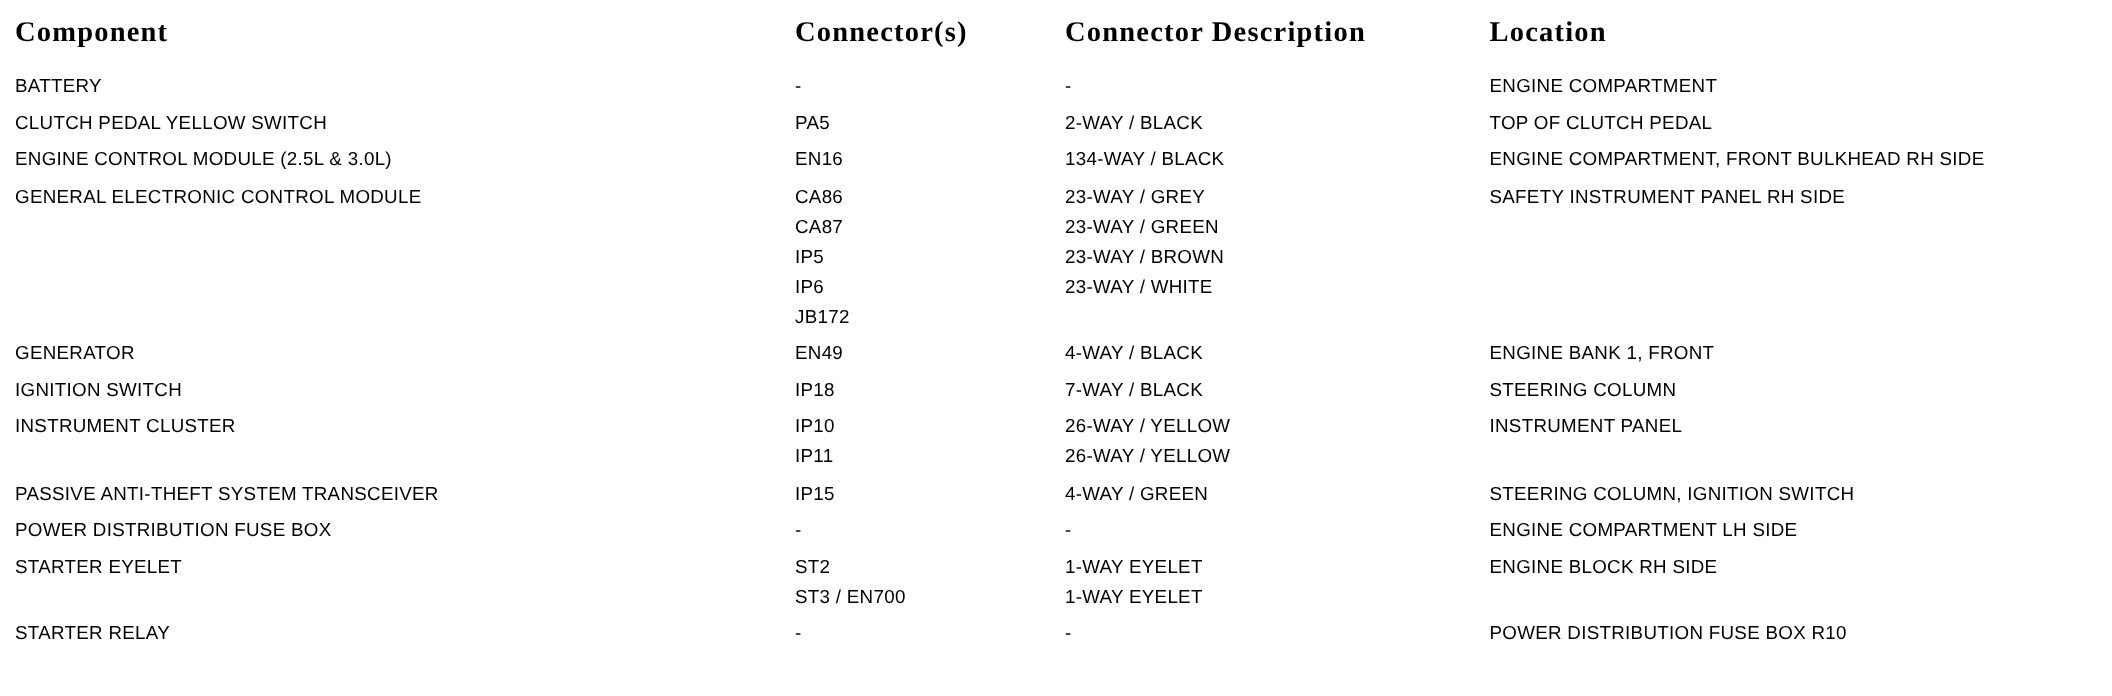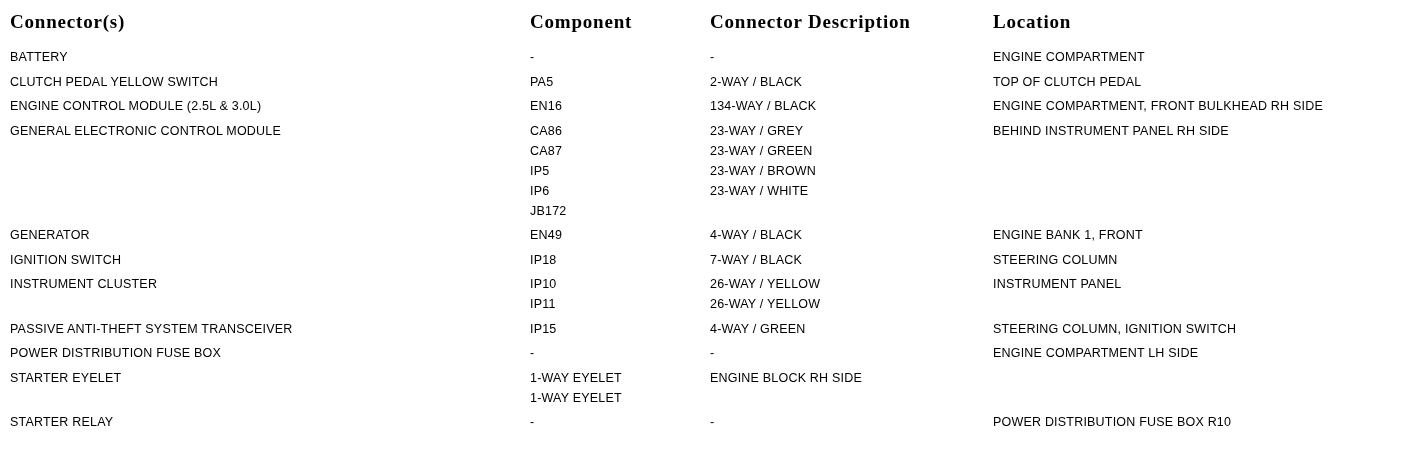--- a/index.html
+++ b/index.html
@@ -40,22 +40,22 @@
   }
   .line {
     height: 20px;
   }
 </style>
 </head>
 <body>
 
 <div class="page">
   <div class="row header-row">
+    <div class="cell head">Component</div>
     <div class="cell head">Connector(s)</div>
-    <div class="cell head">Component</div>
     <div class="cell head">Connector Description</div>
     <div class="cell head">Location</div>
   </div>
   <div id="table-body">
       <div class="row">
         <div class="cell">BATTERY</div>
         <div class="cell">
           <div class="line">-</div>
         </div>
         <div class="cell">
@@ -91,21 +91,21 @@
           <div class="line">IP5</div>
           <div class="line">IP6</div>
           <div class="line">JB172</div>
         </div>
         <div class="cell">
           <div class="line">23-WAY / GREY</div>
           <div class="line">23-WAY / GREEN</div>
           <div class="line">23-WAY / BROWN</div>
           <div class="line">23-WAY / WHITE</div>
         </div>
-        <div class="cell">BEHIND INSTRUMENT PANEL RH SIDE</div>
+        <div class="cell">SAFETY INSTRUMENT PANEL RH SIDE</div>
       </div>
       <div class="row">
         <div class="cell">GENERATOR</div>
         <div class="cell">
           <div class="line">EN49</div>
         </div>
         <div class="cell">
           <div class="line">4-WAY / BLACK</div>
         </div>
         <div class="cell">ENGINE BANK 1, FRONT</div>
@@ -148,20 +148,24 @@
           <div class="line">-</div>
         </div>
         <div class="cell">
           <div class="line">-</div>
         </div>
         <div class="cell">ENGINE COMPARTMENT LH SIDE</div>
       </div>
       <div class="row">
         <div class="cell">STARTER EYELET</div>
         <div class="cell">
+          <div class="line">ST2</div>
+          <div class="line">ST3 / EN700</div>
+        </div>
+        <div class="cell">
           <div class="line">1-WAY EYELET</div>
           <div class="line">1-WAY EYELET</div>
         </div>
         <div class="cell">ENGINE BLOCK RH SIDE</div>
       </div>
       <div class="row">
         <div class="cell">STARTER RELAY</div>
         <div class="cell">
           <div class="line">-</div>
         </div>

